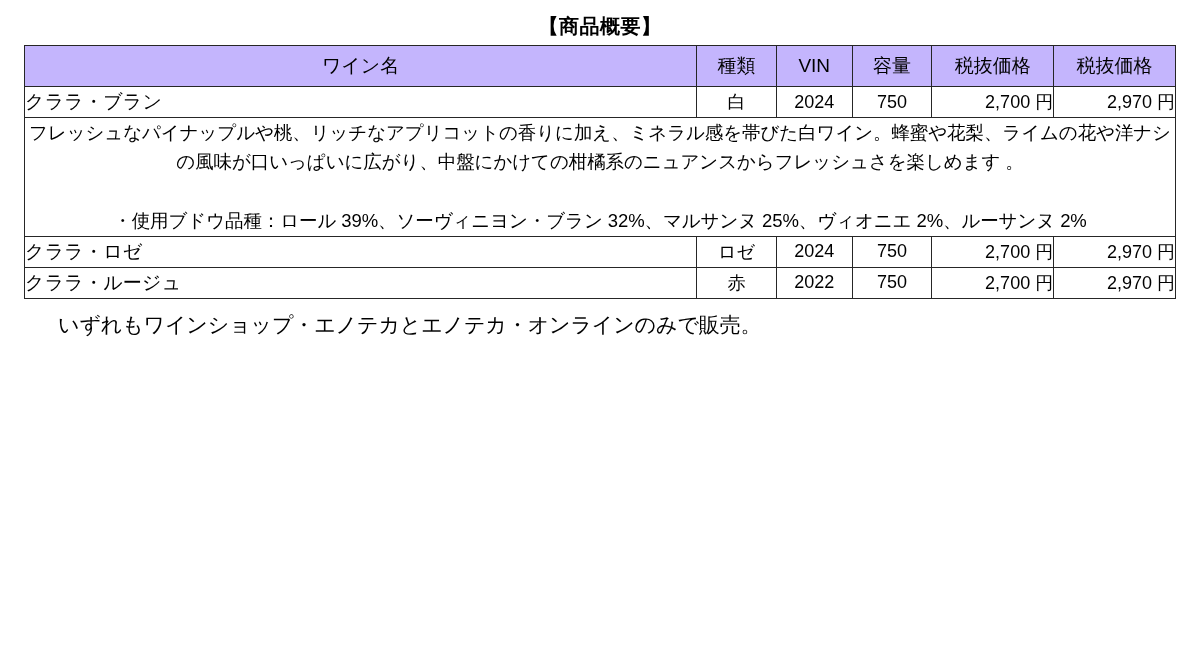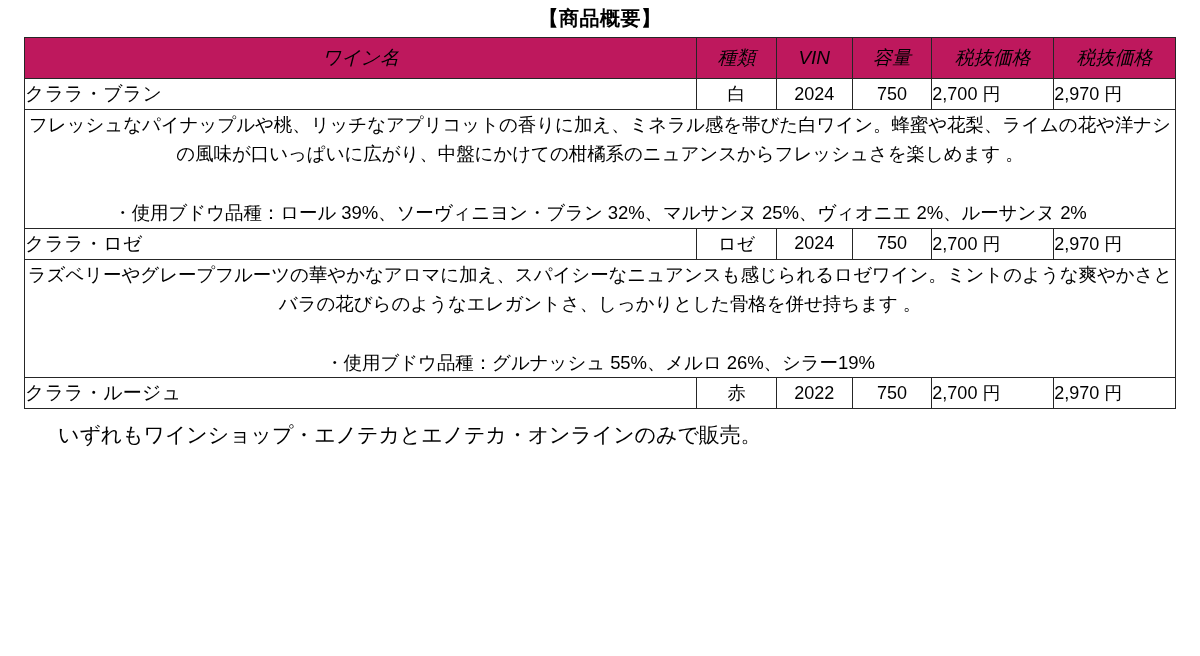--- a/index.html
+++ b/index.html
@@ -12,21 +12,21 @@
     height: 656px;
     font-family: "Liberation Sans", "DejaVu Sans", sans-serif;
     color: #000000;
     overflow: hidden;
   }
   .page {
     width: 1200px;
     height: 656px;
     position: relative;
     box-sizing: border-box;
-    padding: 0;
+    padding: 8px;
   }
   .doc-title {
     text-align: center;
     font-size: 20px;
     font-weight: bold;
     letter-spacing: 0.5px;
     padding: 6px 0 7px 0;
     line-height: 1.2;
   }
   table.summary {
@@ -35,27 +35,26 @@
     margin: 0 auto;
     table-layout: fixed;
   }
   table.summary th,
   table.summary td {
     border: 1px solid #262626;
     padding: 0;
     vertical-align: middle;
   }
   thead th {
-    background: #be185d;
+    background: #c4b5fd;
     font-weight: normal;
     font-size: 19px;
     text-align: center;
     height: 40px;
     line-height: 1.2;
-    font-style: italic;
   }
   .col-name { width: 640px; }
   .col-type { width: 76px; }
   .col-vin  { width: 72px; }
   .col-vol  { width: 76px; }
   .col-pre  { width: 116px; }
   .col-tax  { width: 116px; }
 
   td.wine-name {
     font-size: 19px;
@@ -65,21 +64,21 @@
     letter-spacing: 0.2px;
     border-radius: 12px;
   }
   td.cell-center {
     font-size: 18px;
     text-align: center;
     height: 30px;
   }
   td.cell-right {
     font-size: 18px;
-    text-align: left;
+    text-align: right;
     padding-right: 12px;
     height: 30px;
   }
   td.desc {
     font-size: 18.5px;
     line-height: 1.58;
     text-align: center;
     padding: 7px 12px 9px 10px;
     letter-spacing: -0.1px;
   }
@@ -142,26 +141,20 @@
       </tr>
 
       <tr>
         <td class="wine-name">クララ・ロゼ</td>
         <td class="cell-center">ロゼ</td>
         <td class="cell-center">2024</td>
         <td class="cell-center">750</td>
         <td class="cell-right">2,700 円</td>
         <td class="cell-right">2,970 円</td>
       </tr>
-      <tr>
-        <td class="desc" colspan="6">
-          <p>ラズベリーやグレープフルーツの華やかなアロマに加え、スパイシーなニュアンスも感じられるロゼワイン。ミントのような爽やかさとバラの花びらのようなエレガントさ、しっかりとした骨格を併せ持ちます 。</p>
-          <p class="grapes">・使用ブドウ品種：グルナッシュ 55%、メルロ 26%、シラー19%</p>
-        </td>
-      </tr>
 
       <tr>
         <td class="wine-name">クララ・ルージュ</td>
         <td class="cell-center">赤</td>
         <td class="cell-center">2022</td>
         <td class="cell-center">750</td>
         <td class="cell-right">2,700 円</td>
         <td class="cell-right">2,970 円</td>
       </tr>
 

